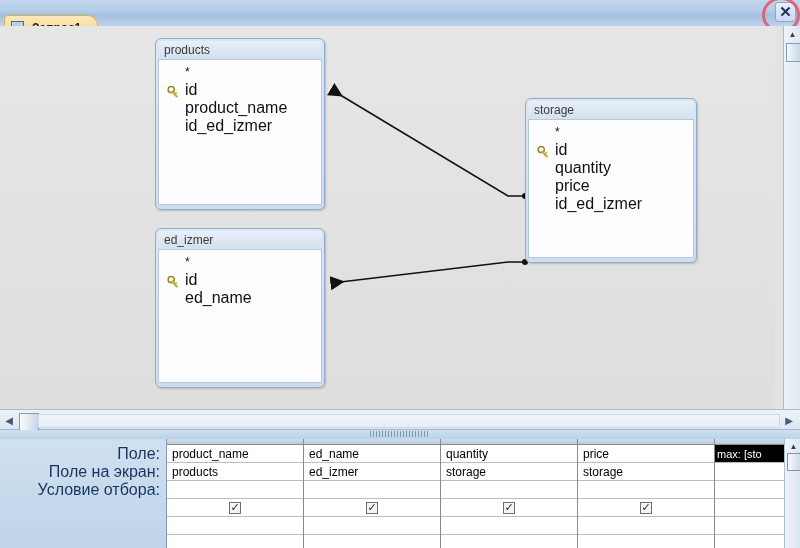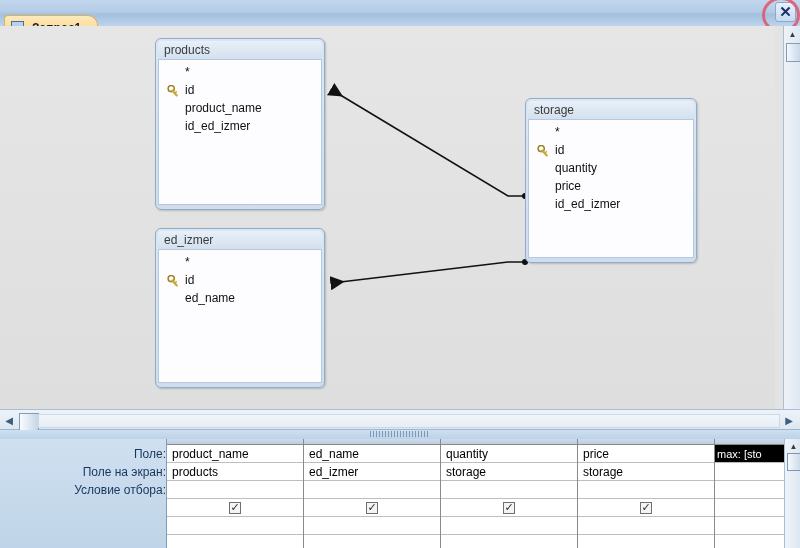--- a/index.html
+++ b/index.html
@@ -70,21 +70,21 @@
     background:linear-gradient(to bottom,#e8f0f8,#d3e0ee);
     border-radius:4px 4px 0 0;
   }
   .tbl-body{
     background:#fdfdff;border:1px solid #b6c9dc;
     box-sizing:border-box;
     padding:3px 4px 4px 4px;
     height:calc(100% - 20px);
     overflow:hidden;
   }
-  .fld{height:18px;line-height:18px;display:flex;align-items:center;font-size:12px;color:#101010;padding-left:22px;position:relative;}
+  .fld{height:18px;line-height:18px;display:flex;align-items:center;font-size:16px;color:#101010;padding-left:22px;position:relative;}
   .fld.star{padding-left:22px;font-size:12px;}
   .keyicon{
     position:absolute;left:4px;top:3px;width:12px;height:12px;
   }
 
   
   .joins{position:absolute;left:0;top:0;width:775px;height:383px;pointer-events:none;}
 
   
   .vscroll{
@@ -129,22 +129,22 @@
   .grid{
     position:absolute;left:0;top:439px;width:800px;height:109px;
     background:#c9dcee;overflow:hidden;
   }
   .grid-labels{
     position:absolute;left:0;top:0;width:167px;height:109px;
     background:linear-gradient(to bottom,#cfe0f0,#bfd4e8);
     border-right:1px solid #7f9cb8;box-sizing:border-box;
   }
   .glabel{
-    height:18px;line-height:18px;text-align:right;padding-right:0;
-    font-size:12px;color:#17365d;white-space:nowrap;
+    height:18px;line-height:18px;text-align:right;padding-right:6px;
+    font-size:16px;color:#17365d;white-space:nowrap;
   }
   .grid-table{
     position:absolute;left:167px;top:0;right:0;height:109px;
     background:#ffffff;
   }
   .gcol{
     position:absolute;top:0;width:137px;height:109px;
     border-right:1px solid #8a8a8a;box-sizing:border-box;
   }
   .gcol.last{border-right:none;}

